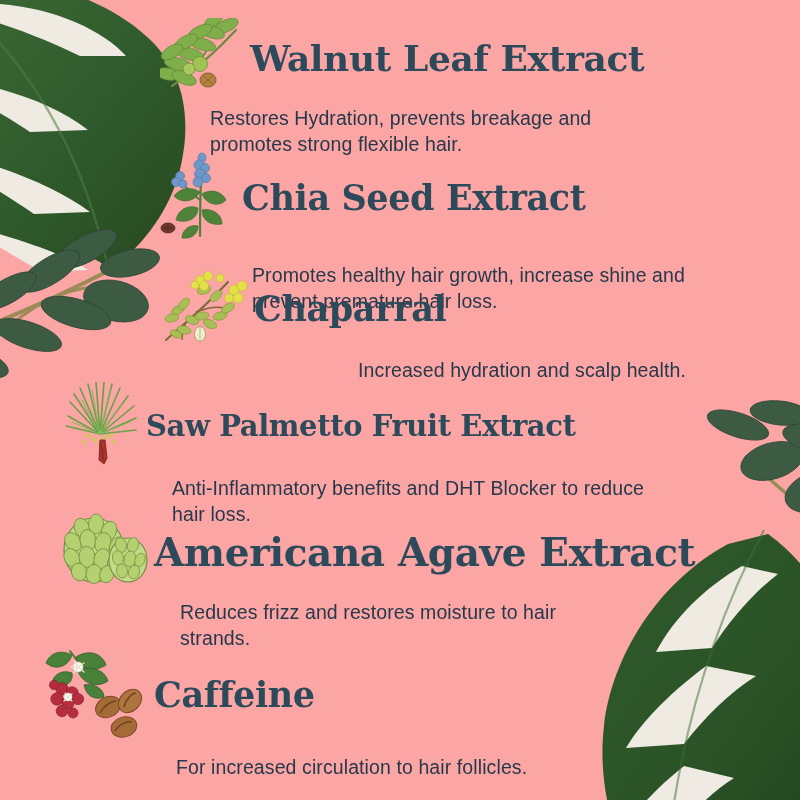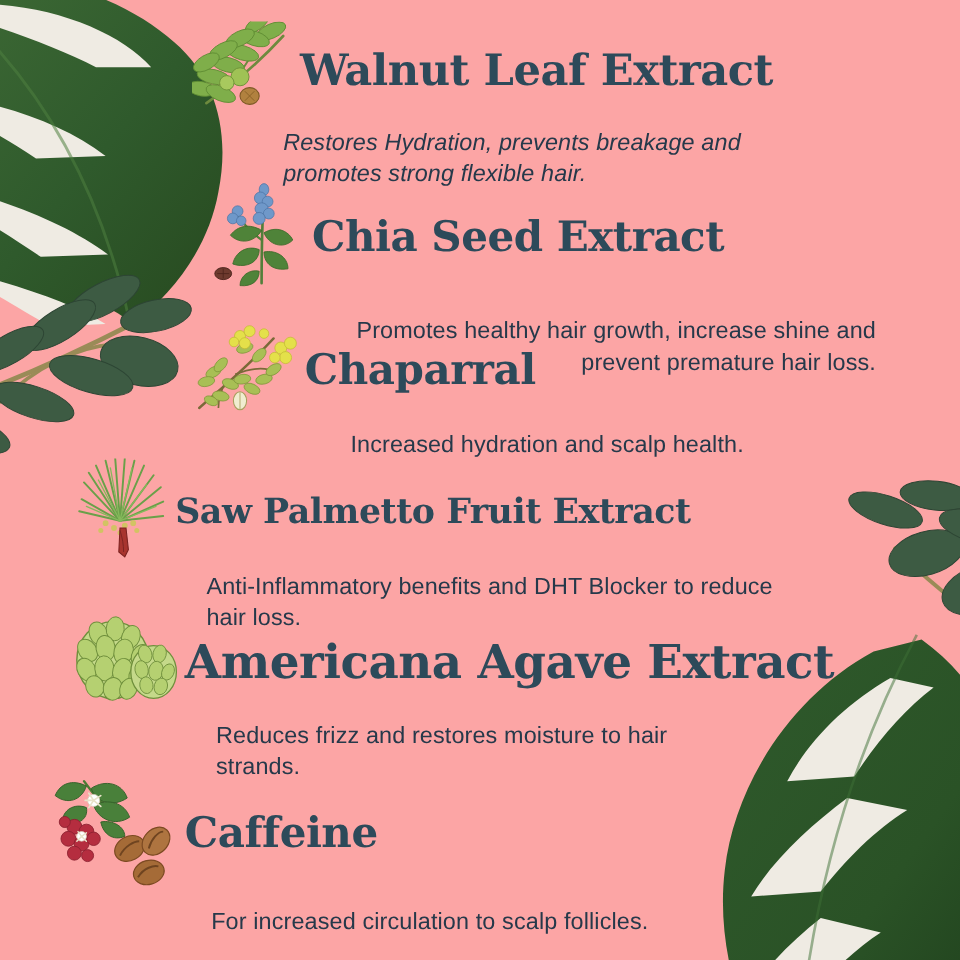--- a/index.html
+++ b/index.html
@@ -67,23 +67,23 @@
     font-weight: 400;
     color: #26394a;
     font-size: 19.5px;
     line-height: 1.32;
     letter-spacing: 0.1px;
   }
 
   
   #item-walnut        { left: 160px; top: 18px;  }
   #item-walnut .title { font-size: 36px; }
-  #item-walnut .desc  { margin-left: 76px; margin-top: 6px; font-style: italic; }
-
-  #item-chia          { left: 178px; top: 152px; text-align: right; }
+  #item-walnut .desc  { margin-left: 50px; margin-top: 6px; }
+
+  #item-chia          { left: 160px; top: 152px; }
   #item-chia .title   { font-size: 35px; }
   #item-chia .desc    { margin-left: 92px; margin-top: 19px; }
 
   #item-chaparral          { left: 158px; top: 268px; }
   #item-chaparral .title   { font-size: 35px; }
   #item-chaparral .desc    { margin-left: 134px; margin-top: 8px; }
 
   #item-saw           { left: 62px;  top: 382px; }
   #item-saw .title    { font-size: 29px; }
   #item-saw .desc     { margin-left: 110px; margin-top: 6px; }
@@ -285,21 +285,21 @@
                   <circle cx="71" cy="30" r="4.4"></circle>
                 <circle cx="62" cy="10" r="4"></circle>
               </g>
               <ellipse cx="42" cy="66" rx="5.5" ry="7.5" fill="#f0edd0" stroke="#a89e5c" stroke-width="0.9"></ellipse>
               <path d="M42 59 L42 73" stroke="#a89e5c" stroke-width="0.7"></path>
             </g>
           </svg>
         </span>
         <div class="title">Chaparral</div>
       </div>
-      <div class="desc" style="width: 460px;">Increased hydration and scalp health.</div>
+      <div class="desc" style="width: 460px; text-align: center;">Increased hydration and scalp health.</div>
     </div>
 
     <div class="item" id="item-saw">
       <div class="item-head">
         <span class="item-icon">
           <svg width="78" height="84" viewBox="0 0 78 84" xmlns="http://www.w3.org/2000/svg">
             <g stroke="#6aa049" stroke-width="1.6" fill="none" stroke-linecap="round">
               <path d="M38 52 L8 20"></path>
                 <path d="M38 52 L12 12"></path>
                 <path d="M38 52 L18 6"></path>
@@ -425,17 +425,17 @@
                 <ellipse cx="86" cy="56" rx="13" ry="10" transform="rotate(-46 86 56)" fill="#ae7440" stroke="#7c4a22" stroke-width="1"></ellipse>
                 <path d="M80 62 C82 54 88 48 92 48" stroke="#6f4420" stroke-width="1.6" fill="none"></path>
                 <ellipse cx="80" cy="82" rx="13" ry="10" transform="rotate(-16 80 82)" fill="#a56b37" stroke="#7c4a22" stroke-width="1"></ellipse>
                 <path d="M71 86 C76 78 84 76 88 77" stroke="#6f4420" stroke-width="1.6" fill="none"></path>
               </g>
             </g>
           </svg>
         </span>
         <div class="title">Caffeine</div>
       </div>
-      <div class="desc" style="width: 440px;">For increased circulation to scalp follicles.</div>
+      <div class="desc" style="width: 440px;">For increased circulation to hair follicles.</div>
     </div>
 
   </div>
 </div>
 
 </body></html>

